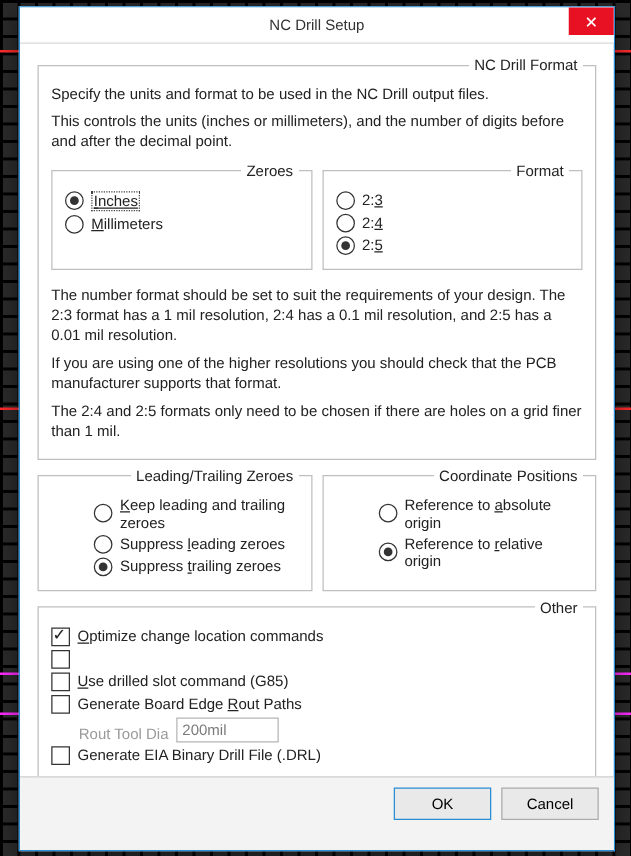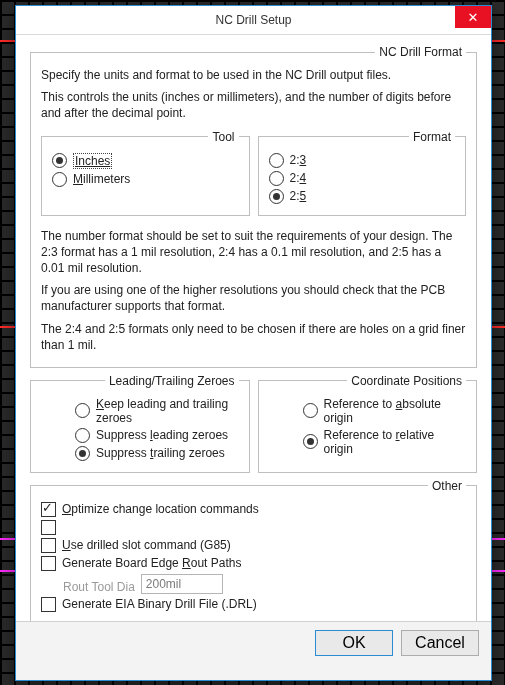--- a/index.html
+++ b/index.html
@@ -127,21 +127,21 @@
     gap: 8px;
     background: #f3f3f3;
   }
   .btn {
     min-width: 76px;
     height: 24px;
     background: #e9e9e9;
     border: 1px solid #acacac;
     display: flex; align-items: center; justify-content: center;
     cursor: pointer;
-    font-family: inherit; font-size: 16px;
+    font-family: inherit; font-size: 12px;
   }
   .btn.default { border: 1px solid #2a8dd4; }
   .note { margin: 6px 0; line-height: 1.35; }
 </style>
 </head>
 <body>
 
 <div class="backdrop">
   <div class="grid"></div>
   <div class="hline" style="top:40px;background:#ff2a2a;"></div>
@@ -161,21 +161,21 @@
 
   <div class="body">
 
     <fieldset>
       <legend>NC Drill Format</legend>
       <div class="desc">Specify the units and format to be used in the NC Drill output files.</div>
       <div class="desc">This controls the units (inches or millimeters), and the number of digits before and after the decimal point.</div>
 
       <div class="uf-groups">
         <fieldset>
-          <legend>Tool</legend>
+          <legend>Zeroes</legend>
           <div class="radio-row">
             <span class="radio selected"></span>
             <span class="focus-box"><span class="u">I</span>nches</span>
           </div>
           <div class="radio-row">
             <span class="radio"></span>
             <span><span class="u">M</span>illimeters</span>
           </div>
         </fieldset>
 

